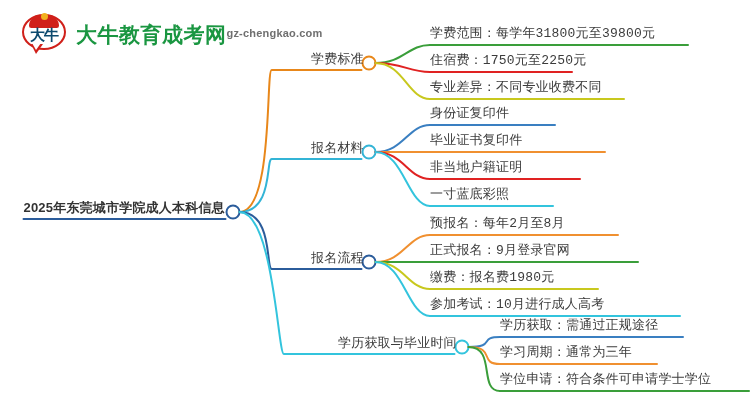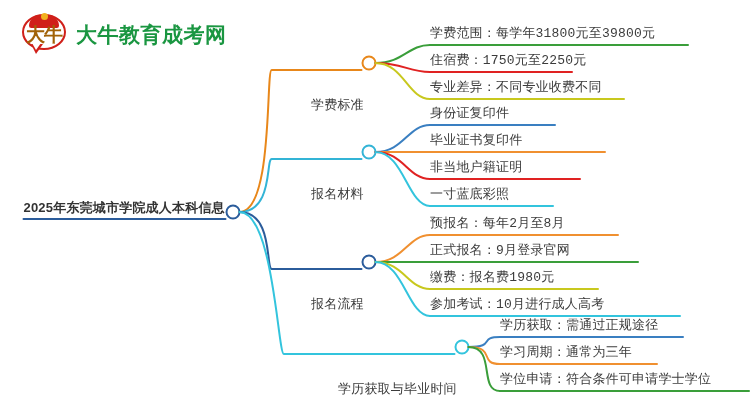--- a/index.html
+++ b/index.html
@@ -80,23 +80,23 @@
     height: 7px;
     background: #f2b01e;
     border-radius: 50%;
   }
   #logo-mark .mark-text {
     position: absolute;
     left: 0;
     top: 14px;
     width: 44px;
     text-align: center;
-    font-size: 19px;
-    font-weight: bold;
-    color: #a16207;
+    font-size: 15px;
+    font-weight: bold;
+    color: #0c4a6e;
     letter-spacing: -1px;
     line-height: 17px;
   }
   #logo-text-wrap {
     display: flex;
     flex-direction: row;
     justify-content: center;
     line-height: 1;
   }
   #logo-title {
@@ -132,21 +132,20 @@
     letter-spacing: 0.2px;
   }
   .node-label.root {
     font-size: 13px;
     color: #333333;
     font-weight: bold;
   }
   .node-label.branch {
     font-size: 13px;
     color: #3c3c3c;
-    margin-top: 46px;
   }
   .node-label.leaf {
     font-size: 13px;
     color: #3c3c3c;
     font-family: Liberation Mono, monospace;
   }
 </style>
 </head>
 <body>
 
@@ -154,20 +153,21 @@
   <div id="logo-mark">
     <div class="bubble"></div>
     <div class="bubble-tail"></div>
     <div class="bubble-tail-inner"></div>
     <div class="cap"></div>
     <div class="cap-dot"></div>
     <div class="mark-text">大牛</div>
   </div>
   <div id="logo-text-wrap">
     <div id="logo-title">大牛教育成考网</div>
+    <div id="logo-sub">gz-chengkao.com</div>
   </div>
 </div>
 
 <div id="mindmap-canvas">
   <svg id="mindmap-svg" width="750" height="410">
       <path d="M23.5 219 H225.5" stroke="#2b5c9b" stroke-width="2" fill="none" stroke-linecap="round"></path>
       <circle cx="233" cy="212" r="6.5" stroke="#2b5c9b" stroke-width="2" fill="#ffffff"></circle>
       <path d="M239.5 212 C273.5 212, 265.675 70, 271.675 70 H311" stroke="#e8871a" stroke-width="2" fill="none" stroke-linecap="round"></path>
       <path d="M311 70 H361.5" stroke="#e8871a" stroke-width="2" fill="none" stroke-linecap="round"></path>
       <circle cx="369" cy="63" r="6.5" stroke="#e8871a" stroke-width="2" fill="#ffffff"></circle>

